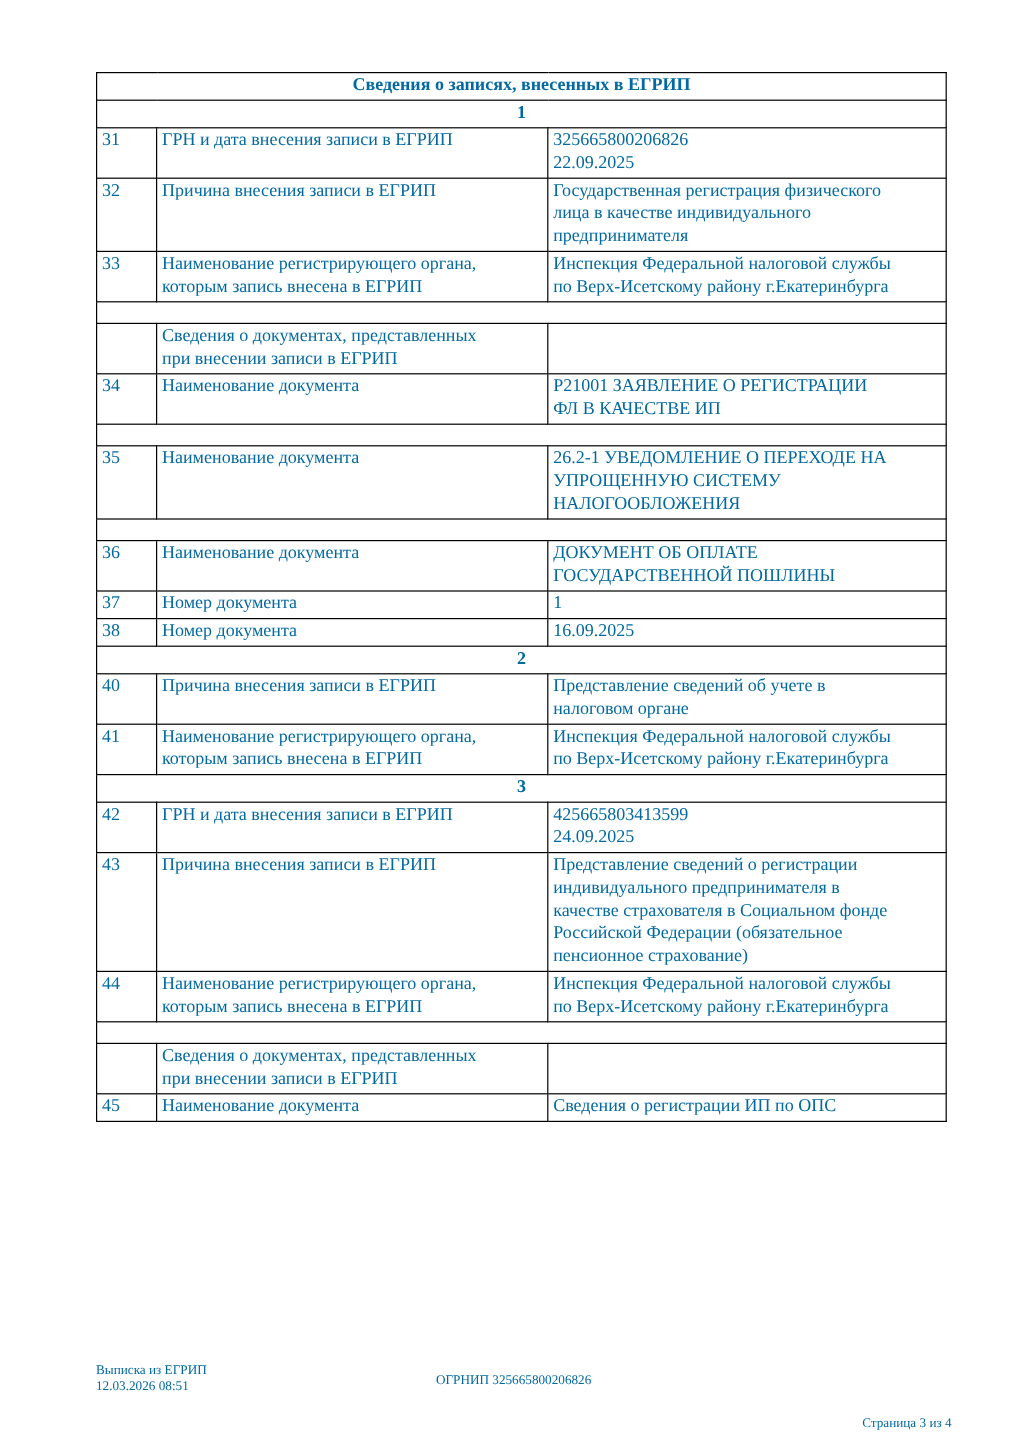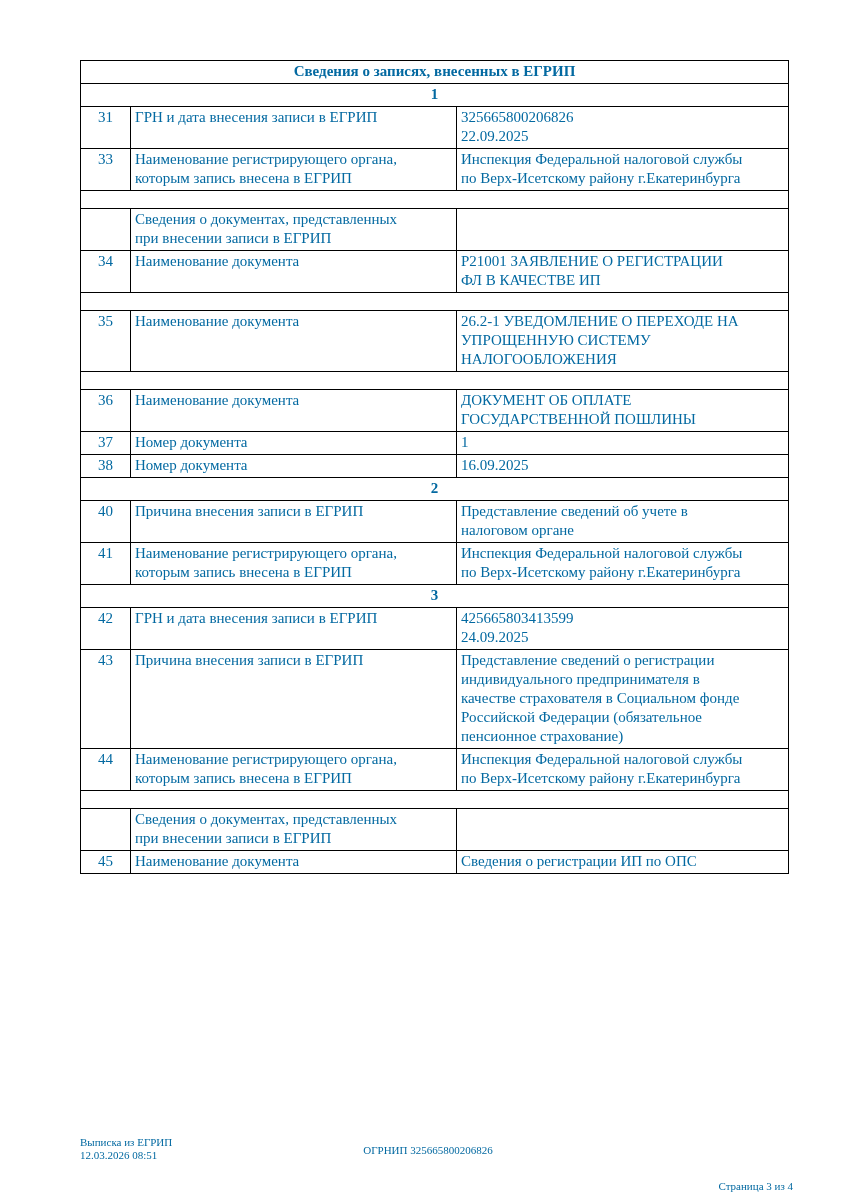--- a/index.html
+++ b/index.html
@@ -38,21 +38,20 @@
   tr.section-row td {
     font-weight: bold;
     text-align: center;
     white-space: normal;
   }
   tr.spacer-row td {
     height: 17px;
     padding: 0;
   }
   td.num-cell {
-    text-align: center;
     padding-left: 1px;
     padding-right: 1px;
   }
   td.label-cell,
   td.value-cell {
     white-space: pre-line;
   }
   .footer {
     position: absolute;
     left: 0;
@@ -99,20 +98,27 @@
         <tr class="section-row">
           <td colspan="3">1</td>
         </tr>
         <tr class="field-row">
           <td class="num-cell">31</td>
           <td class="label-cell">ГРН и дата внесения записи в ЕГРИП</td>
           <td class="value-cell">325665800206826
 22.09.2025</td>
         </tr>
         <tr class="field-row">
+          <td class="num-cell">32</td>
+          <td class="label-cell">Причина внесения записи в ЕГРИП</td>
+          <td class="value-cell">Государственная регистрация физического
+лица в качестве индивидуального
+предпринимателя</td>
+        </tr>
+        <tr class="field-row">
           <td class="num-cell">33</td>
           <td class="label-cell">Наименование регистрирующего органа,
 которым запись внесена в ЕГРИП</td>
           <td class="value-cell">Инспекция Федеральной налоговой службы
 по Верх-Исетскому району г.Екатеринбурга</td>
         </tr>
         <tr class="spacer-row">
           <td colspan="3"></td>
         </tr>
         <tr class="field-row">

